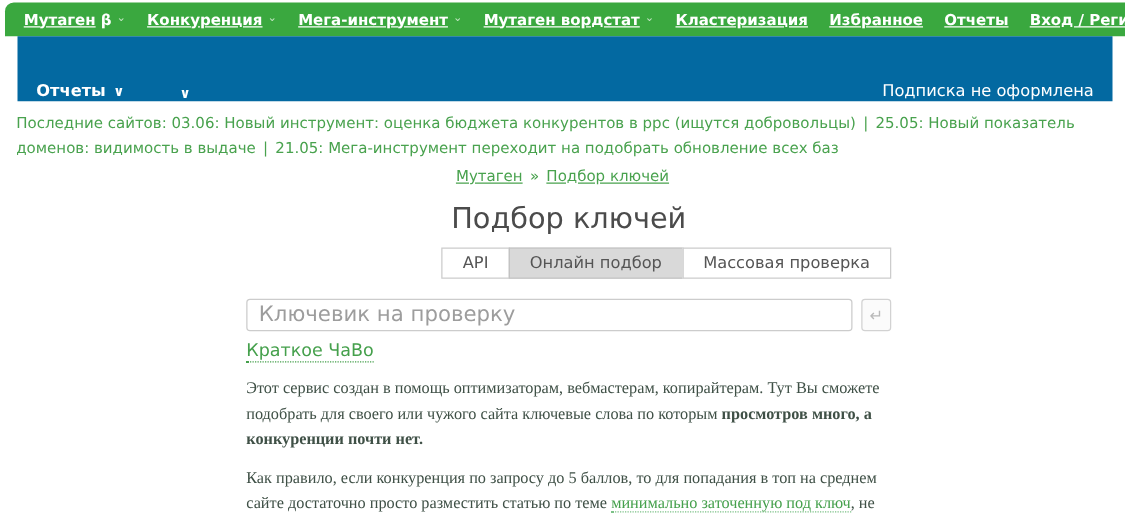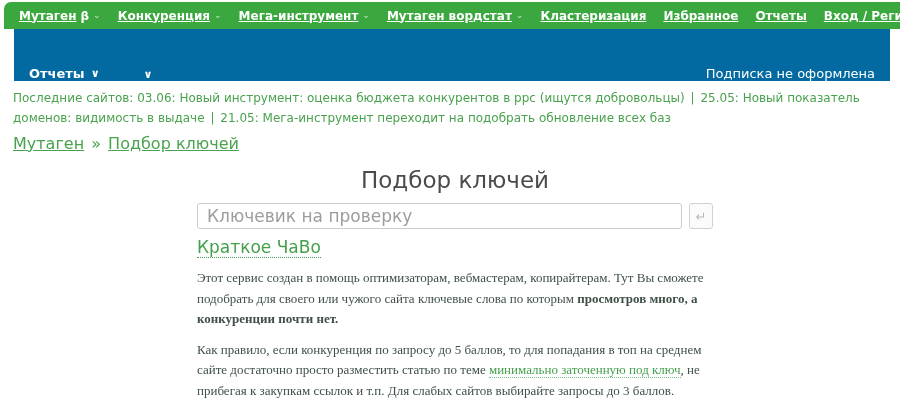--- a/index.html
+++ b/index.html
@@ -42,58 +42,58 @@
   
   .newsline {
     margin:7px 13px 0 13px;
     font-size:12px; line-height:20px;
     color:#49a24e;
   }
   .newsline .news-sep { color:#49a24e; padding:0 2px; }
   .news-link { color:#49a24e; cursor:pointer; }
 
   
-  .breadcrumb { margin:6px 13px 0 13px; font-size:16px; color:#49a24e; }
+  .breadcrumb { margin:6px 13px 0 13px; font-size:12px; color:#49a24e;text-align:center; }
   .crumb-link { color:#49a24e; text-decoration:underline; cursor:pointer; }
   .crumb-sep { color:#49a24e; padding:0 2px; }
 
   
   .content { width:516px; margin:14px 0 0 197px; }
   .page-title {
     text-align:center; font-size:23px; font-weight:400;
     color:#4b4b4b; margin:0 0 10px 0;
   }
 
   .tabs { display:flex; justify-content:flex-end; }
   .tab {
     border:1px solid #cccccc; background:#ffffff;
     padding:4px 16px; font-size:13px; color:#555555;
     margin-left:-1px; cursor:pointer; white-space:nowrap;
   }
   .tab.active { background:#d9d9d9; border-color:#c3c3c3; }
 
-  .search-row { display:flex; margin-top:2px; }
+  .search-row { display:flex; margin-top:16px; }
   .search-input {
     flex:1; height:26px;
     border:1px solid #cccccc; border-radius:3px;
     padding:0 9px; font-size:17px; color:#555555;
     font-family:"DejaVu Sans","Liberation Sans",sans-serif;
     outline:none;
   }
   .search-input::placeholder { color:#9d9d9d; }
   .submit-btn {
     width:24px; height:26px; margin-left:7px;
     border:1px solid #d2d2d2; border-radius:3px;
     background:#fbfbfb; color:#b9b9b9;
     font-size:13px; line-height:1; cursor:pointer; padding:0;
   }
 
   .faq-link {
     display:inline-block; margin-top:8px;
-    font-size:17px; color:#45a04c; cursor:pointer;
+    font-size:14px; color:#45a04c; cursor:pointer;
     text-decoration:none; border-bottom:1px dotted #45a04c;
   }
 
   .content p {
     margin:10px 0 0 0;
     font-size:13px; line-height:20.5px;
     color:#3f5046;
     font-family:Liberation Serif, serif;
   }
   .seg-bold { font-weight:bold; }
@@ -162,20 +162,25 @@
 
 <div class="breadcrumb">
   <a class="crumb-link">Мутаген</a>
   <span class="crumb-sep">»</span>
   <a class="crumb-link">Подбор ключей</a>
 </div>
 
 <div class="content">
   <h1 class="page-title">Подбор ключей</h1>
 
+  <div class="tabs">
+    <div class="tab">API</div>
+    <div class="tab active">Онлайн подбор</div>
+    <div class="tab">Массовая проверка</div>
+  </div>
 
   <div class="search-row">
     <input class="search-input" type="text" placeholder="Ключевик на проверку" style="">
     <button class="submit-btn">
       <span>↵</span>
     </button>
   </div>
 
   <a class="faq-link">Краткое ЧаВо</a>
 

